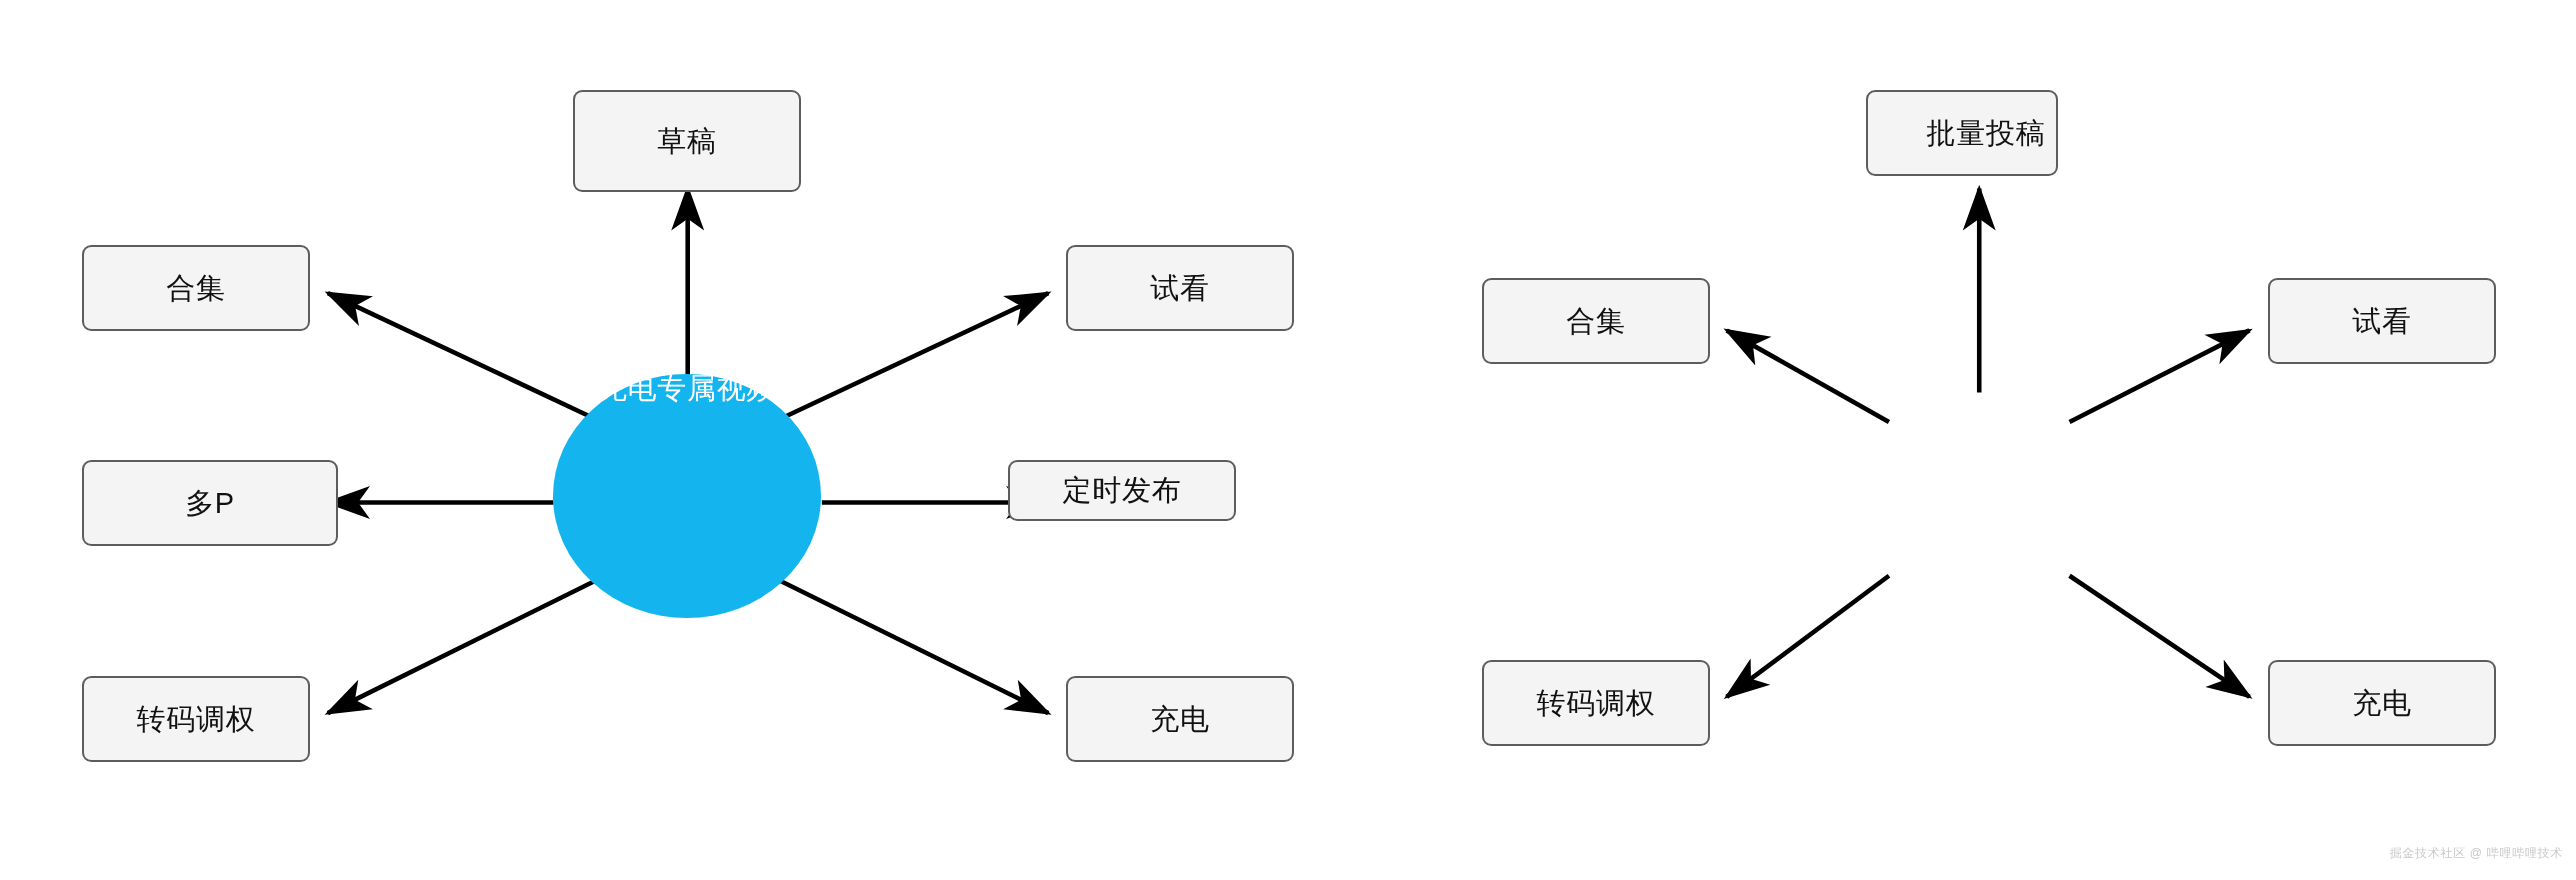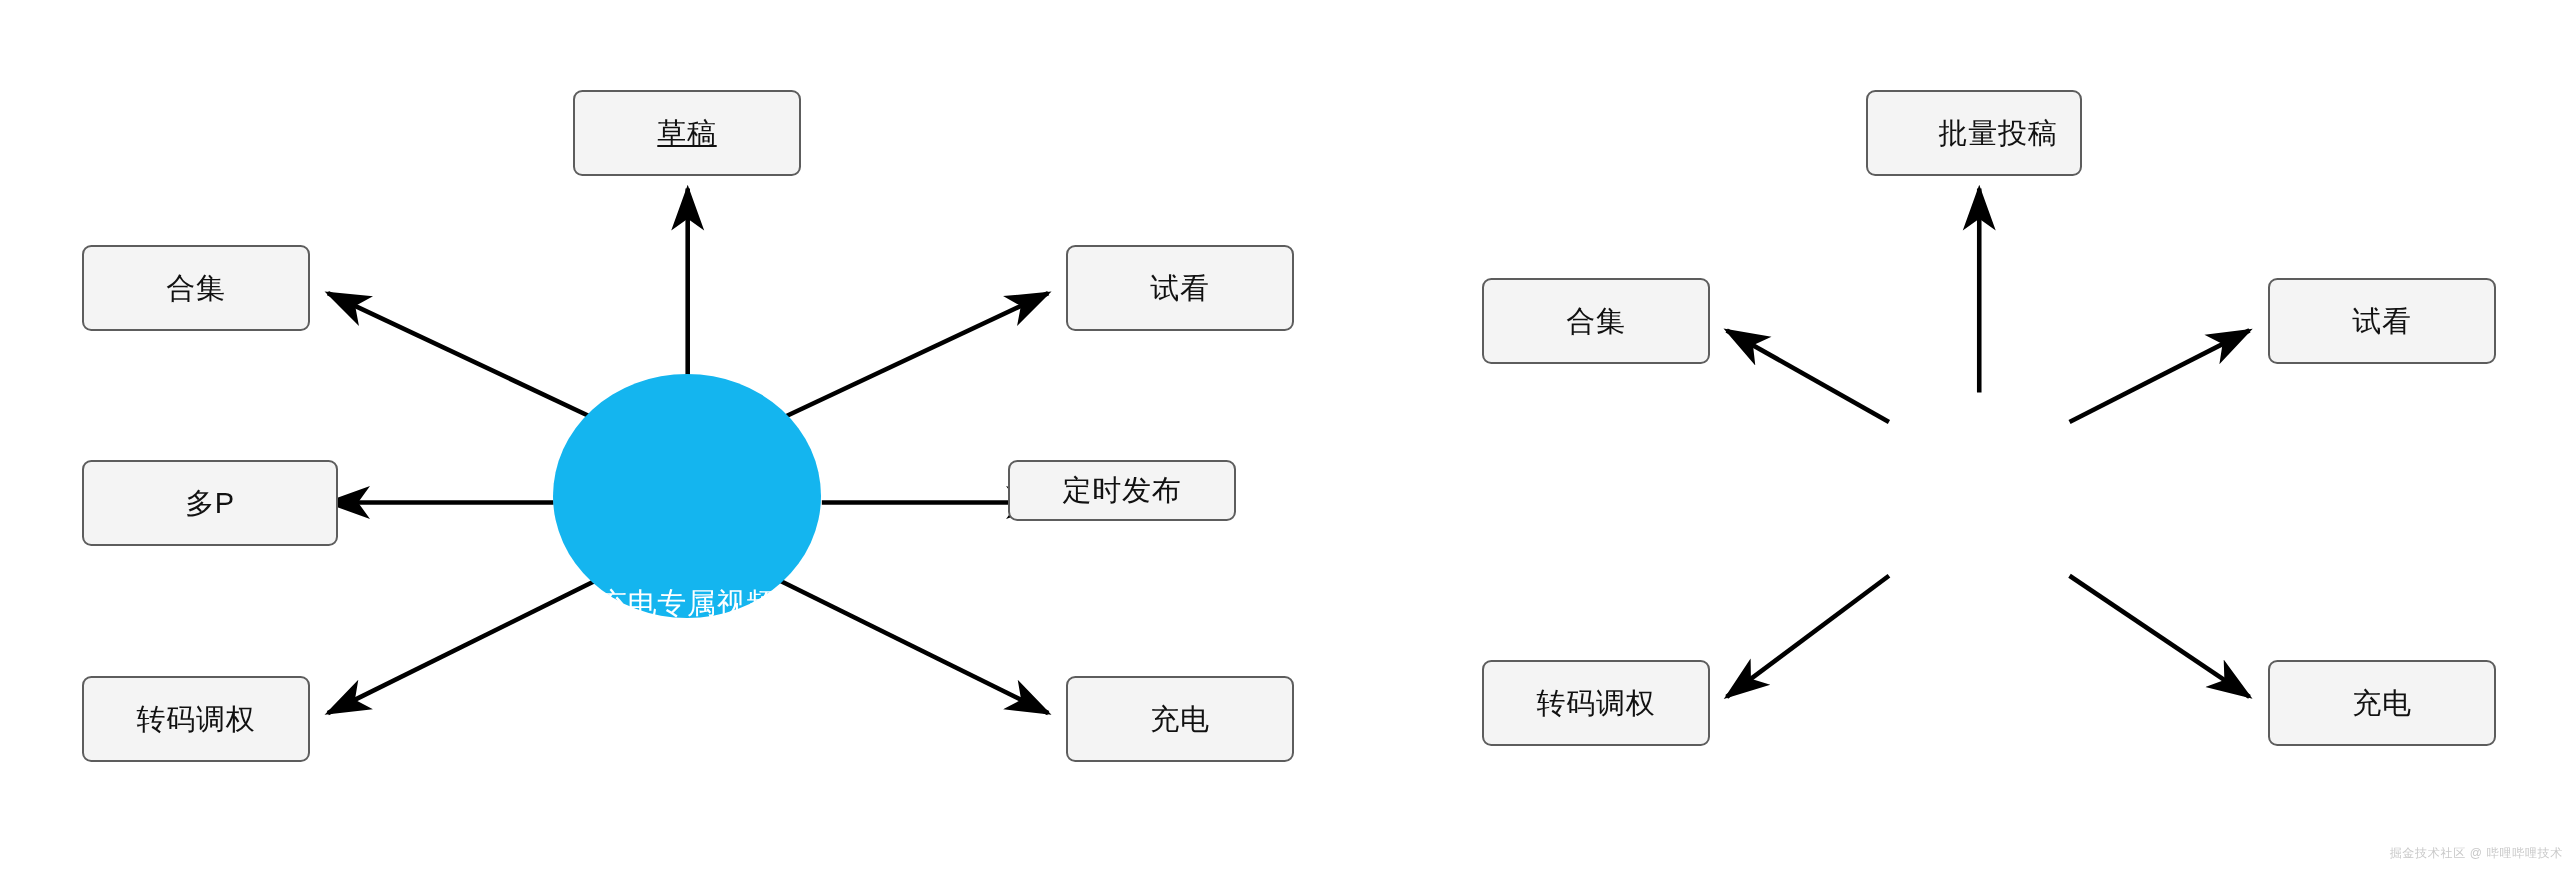--- a/index.html
+++ b/index.html
@@ -40,21 +40,21 @@
     line-height: 1;
     letter-spacing: 0.7px;
     white-space: nowrap;
   }
   .node-circle {
     position: absolute;
     box-sizing: border-box;
     background: #14b5ef;
     border-radius: 50%;
     display: flex;
-    align-items: flex-end;
+    align-items: flex-start;
     justify-content: center;
     color: #ffffff;
     font-size: 29px;
     line-height: 1;
     letter-spacing: 0.7px;
     white-space: nowrap;
   }
   .watermark {
     position: absolute;
     right: 13px;
@@ -95,21 +95,21 @@
 
     <line x1="2886" y1="645" x2="2638" y2="505" stroke="#000000" stroke-width="7" marker-end="url(#arrowhead)"></line>
 
     <line x1="3162" y1="645" x2="3437" y2="505" stroke="#000000" stroke-width="7" marker-end="url(#arrowhead)"></line>
 
     <line x1="2886" y1="880" x2="2638" y2="1065" stroke="#000000" stroke-width="7" marker-end="url(#arrowhead)"></line>
 
     <line x1="3162" y1="880" x2="3437" y2="1065" stroke="#000000" stroke-width="7" marker-end="url(#arrowhead)"></line>
   </svg>
 
-  <div class="node-box" style="left:573px; top:90px; width:228px; height:86px;text-decoration:underline;">
+  <div class="node-box" style="left:573px; top:90px; width:228px; height:102px;">
     <span>草稿</span>
   </div>
 
   <div class="node-box" style="left:82px; top:245px; width:228px; height:86px;">
     <span>合集</span>
   </div>
 
   <div class="node-box" style="left:1066px; top:245px; width:228px; height:86px;">
     <span>试看</span>
   </div>
@@ -127,21 +127,21 @@
   </div>
 
   <div class="node-box" style="left:1066px; top:676px; width:228px; height:86px;">
     <span>充电</span>
   </div>
 
   <div class="node-circle" style="left:553px; top:374px; width:268px; height:244px;">
     <span>充电专属视频</span>
   </div>
 
-  <div class="node-box" style="left:1866px; top:90px; width:216px; height:86px;padding-left:48px;">
+  <div class="node-box" style="left:1866px; top:90px; width:192px; height:86px;padding-left:48px;">
     <span>批量投稿</span>
   </div>
 
   <div class="node-box" style="left:1482px; top:278px; width:228px; height:86px;">
     <span>合集</span>
   </div>
 
   <div class="node-box" style="left:2268px; top:278px; width:228px; height:86px;">
     <span>试看</span>
   </div>

